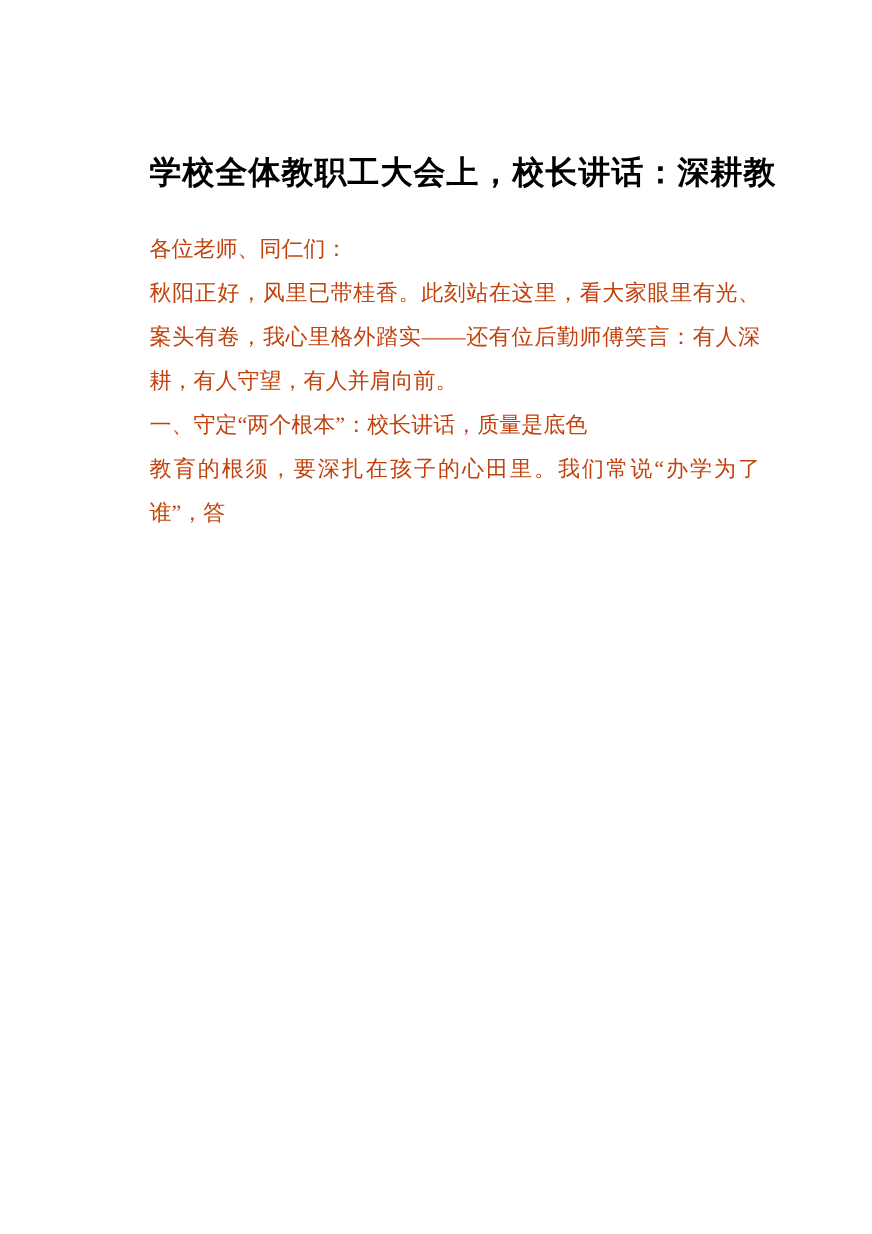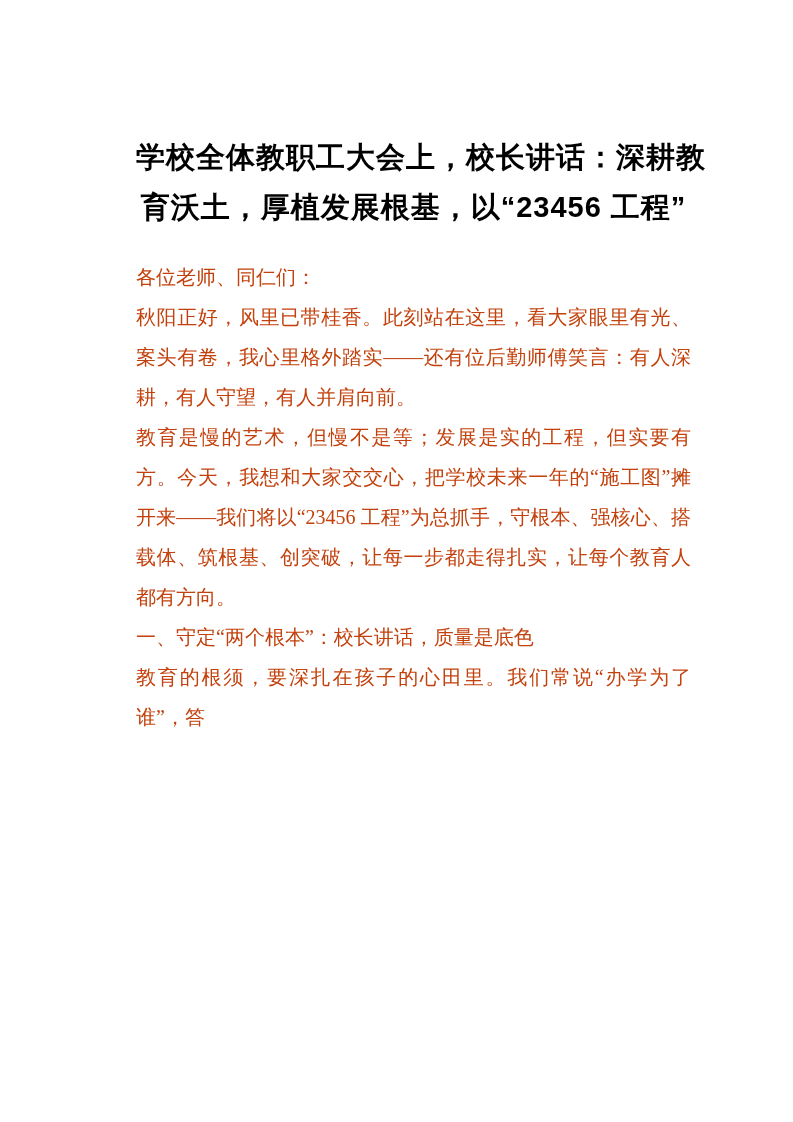--- a/index.html
+++ b/index.html
@@ -49,22 +49,20 @@
   .doc-body p.section-heading {
     text-align: left;
   }
 </style>
 </head>
 <body>
 
 <div class="page">
   <h1 class="doc-title">
     <span class="tline">学校全体教职工大会上，校长讲话：深耕教</span>
-    <span class="tline">育沃土，厚植发展根基，以“23456 工程”</span>
   </h1>
   <div class="doc-body" id="doc-body">
       <p class="body-paragraph">各位老师、同仁们：</p>
       <p class="body-paragraph">秋阳正好，风里已带桂香。此刻站在这里，看大家眼里有光、案头有卷，我心里格外踏实——还有位后勤师傅笑言：有人深耕，有人守望，有人并肩向前。</p>
-      <p class="body-paragraph">教育是慢的艺术，但慢不是等；发展是实的工程，但实要有方。今天，我想和大家交交心，把学校未来一年的“施工图”摊开来——我们将以“23456 工程”为总抓手，守根本、强核心、搭载体、筑根基、创突破，让每一步都走得扎实，让每个教育人都有方向。</p>
       <p class="section-heading">一、守定“两个根本”：校长讲话，质量是底色</p>
       <p class="body-paragraph">教育的根须，要深扎在孩子的心田里。我们常说“办学为了谁”，答</p>
     </div>
 </div>
 
 </body></html>

